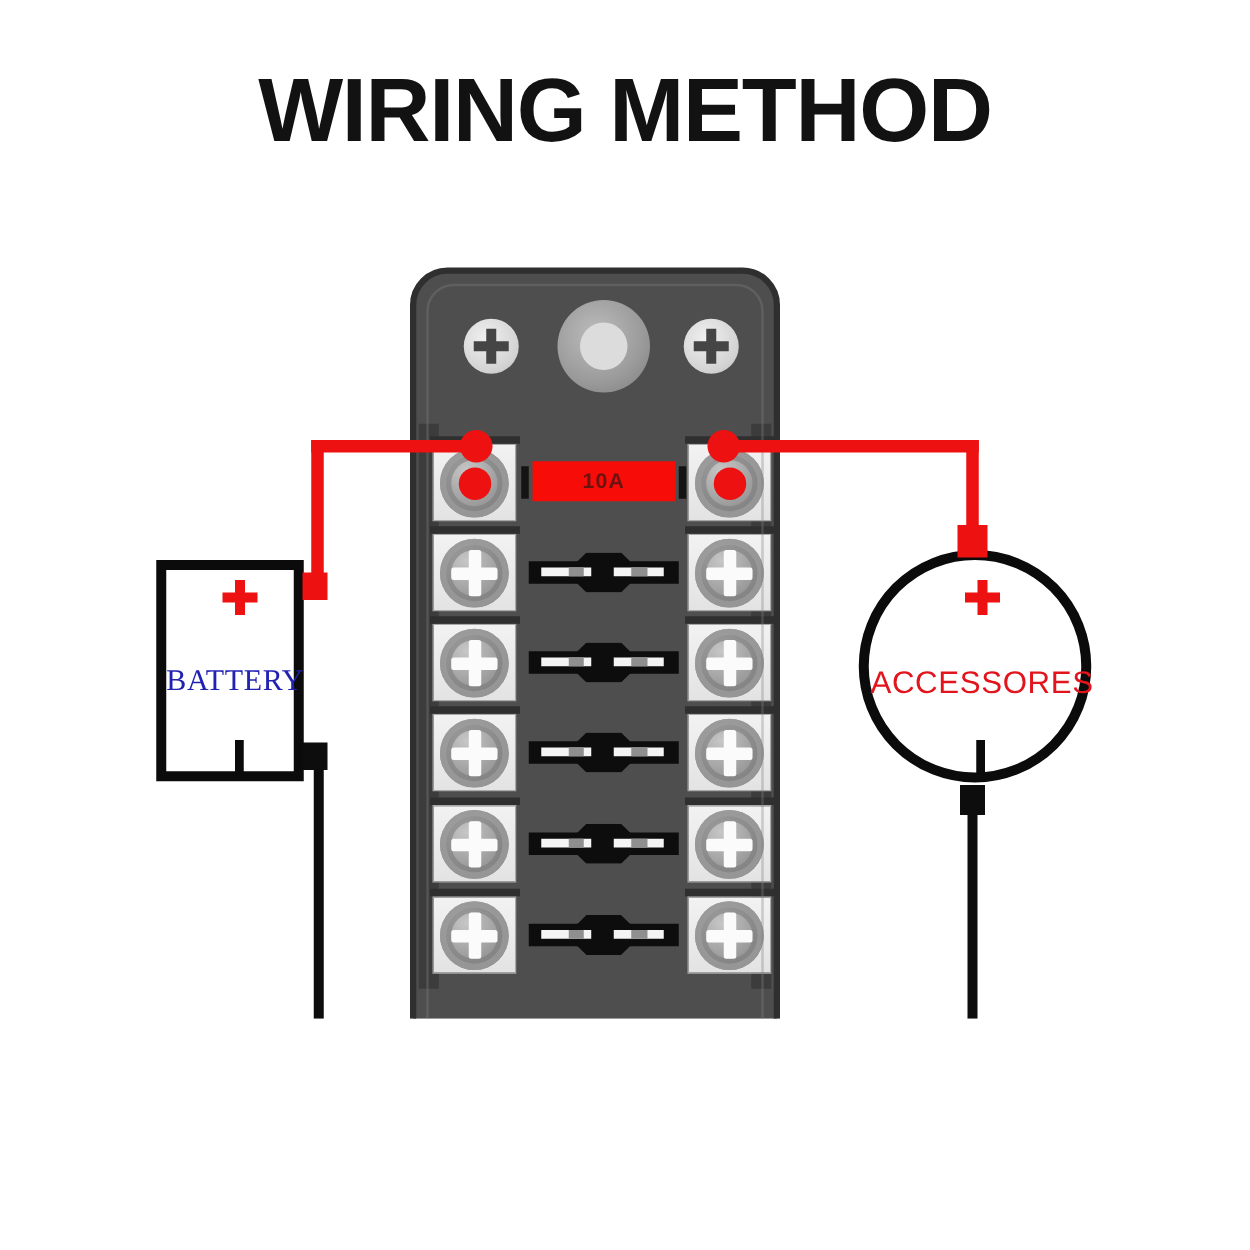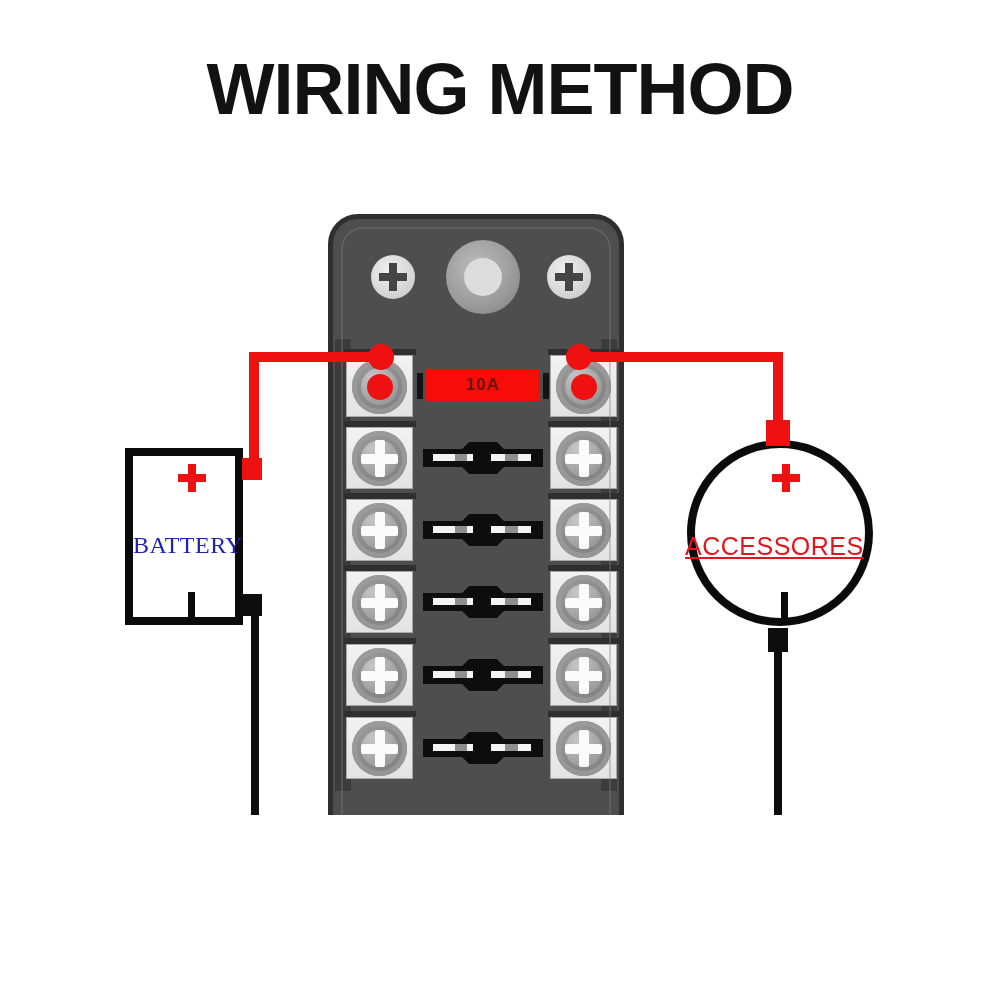--- a/index.html
+++ b/index.html
@@ -69,22 +69,22 @@
 
   
   .battery{position:absolute;left:125px;top:448px;width:118px;height:177px;background:#fff;
            border:8px solid #0b0b0b;box-sizing:border-box;font-family:Liberation Serif, serif;}
   .battery-label{position:absolute;left:0;top:76px;width:100%;text-align:center;
            font-size:24px;color:#2222b2;letter-spacing:.5px;}
 
   
   .accessories{position:absolute;left:687px;top:440px;width:186px;height:186px;background:#fff;
            border:8px solid #0b0b0b;border-radius:50%;box-sizing:border-box;}
-  .accessories-label{position:absolute;left:-10px;top:84px;width:190px;text-align:left;
-           font-size:25px;color:#e2151c;letter-spacing:.5px;text-decoration:underline;}
+  .accessories-label{position:absolute;left:-10px;top:84px;width:190px;text-align:right;
+           font-size:25px;color:#e2151c;letter-spacing:.5px;}
 
   
   .plus-mark{position:absolute;width:28px;height:28px;}
   .plus-mark::before,.plus-mark::after{content:"";position:absolute;background:#ee1111;}
   .plus-mark::before{left:0;top:10px;width:28px;height:8px;}
   .plus-mark::after{left:10px;top:0;width:8px;height:28px;}
   .minus-mark{position:absolute;width:7px;height:27px;background:#0b0b0b;}
 
   
   .wire{position:absolute;}

